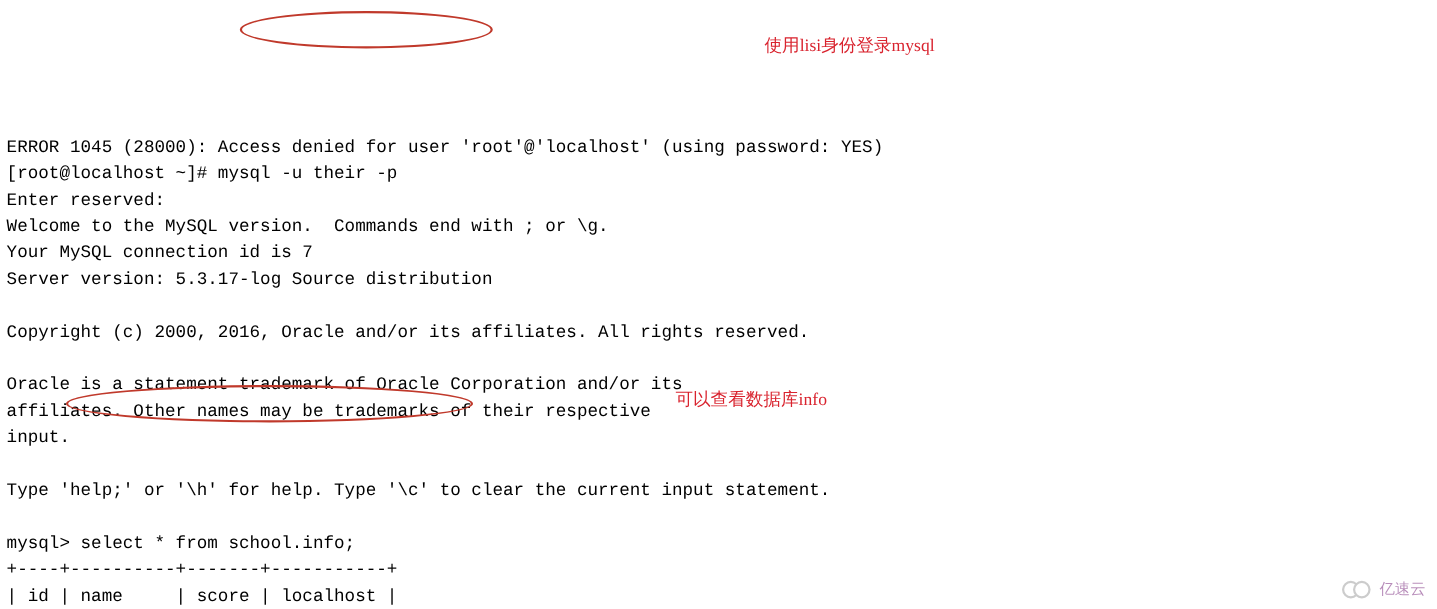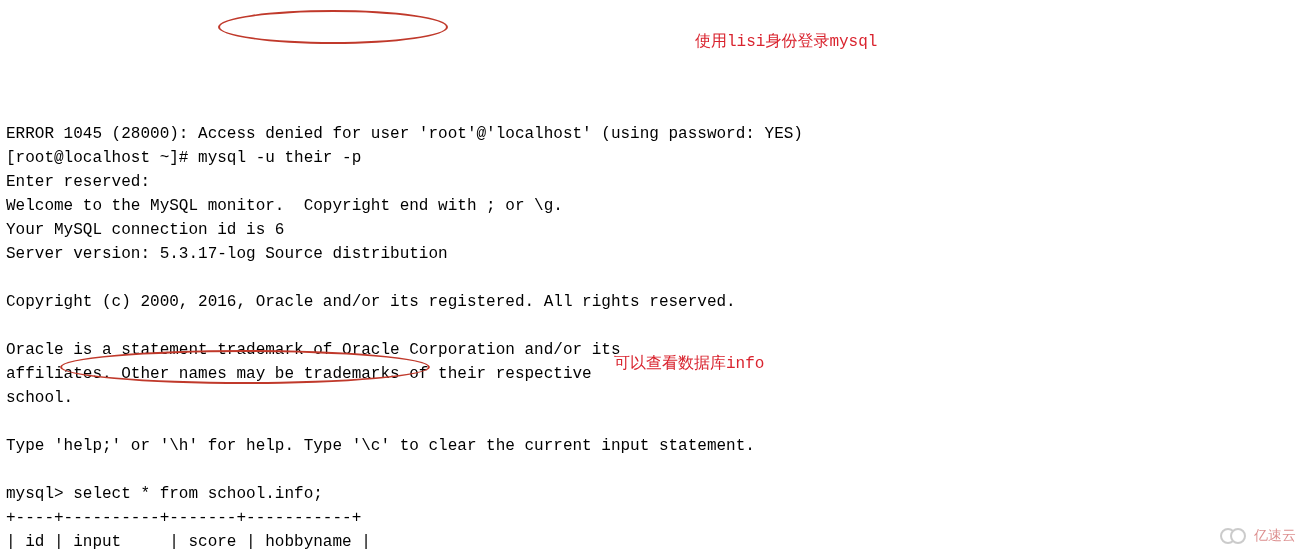--- a/index.html
+++ b/index.html
@@ -23,21 +23,21 @@
     .terminal {
       position: relative;
     }
     .line {
       white-space: pre;
       margin-top: 39px;
     }
     .annotation {
       position: absolute;
       color: #d9232e;
-      font-family: Liberation Mono, monospace;
+      font-family: Liberation Serif, serif;
       font-size: 16px;
       white-space: nowrap;
     }
     .ellipse {
       position: absolute;
       border: 2px solid #c0392b;
       border-radius: 50%;
       pointer-events: none;
     }
     .watermark {
@@ -64,47 +64,47 @@
       width: 16px; height: 16px;
       left: 0; top: 2px;
     }
     .watermark-icon .c2 {
       width: 16px; height: 16px;
       left: 10px; top: 2px;
     }
     .watermark-text {
       font-family: "Microsoft YaHei", sans-serif;
       font-size: 14px;
-      color: #b91c1c;
+      color: #701a75;
     }
   </style>
 </head>
 <body>
 
 
 
 <div class="terminal">
 <span class="line">ERROR 1045 (28000): Access denied for user 'root'@'localhost' (using password: YES)</span>
 <span class="line">[root@localhost ~]# mysql -u their -p</span>
 <span class="line">Enter reserved: </span>
-<span class="line">Welcome to the MySQL monitor.  Copyright end with ; or \g.</span>
-<span class="line">Your MySQL connection id is 6</span>
+<span class="line">Welcome to the MySQL version.  Commands end with ; or \g.</span>
+<span class="line">Your MySQL connection id is 7</span>
 <span class="line">Server version: 5.3.17-log Source distribution</span>
 <span class="line"></span>
-<span class="line">Copyright (c) 2000, 2016, Oracle and/or its registered. All rights reserved.</span>
+<span class="line">Copyright (c) 2000, 2016, Oracle and/or its affiliates. All rights reserved.</span>
 <span class="line"></span>
 <span class="line">Oracle is a statement trademark of Oracle Corporation and/or its</span>
 <span class="line">affiliates. Other names may be trademarks of their respective</span>
-<span class="line">school.</span>
+<span class="line">input.</span>
 <span class="line"></span>
 <span class="line">Type 'help;' or '\h' for help. Type '\c' to clear the current input statement.</span>
 <span class="line"></span>
 <span class="line">mysql&gt; select * from school.info;</span>
 <span class="line">+----+----------+-------+-----------+</span>
-<span class="line">| id | input     | score | hobbyname |</span>
+<span class="line">| id | name     | score | localhost |</span>
 
 
 
 
 </div>
 
 <div class="ellipse" style="left:218px; top:10px; width:230px; height:34px;"></div>
 <div class="ellipse" style="left:60px; top:350px; width:370px; height:34px;"></div>
 
 <div class="annotation" style="left:695px; top:30px;">使用lisi身份登录mysql</div>

